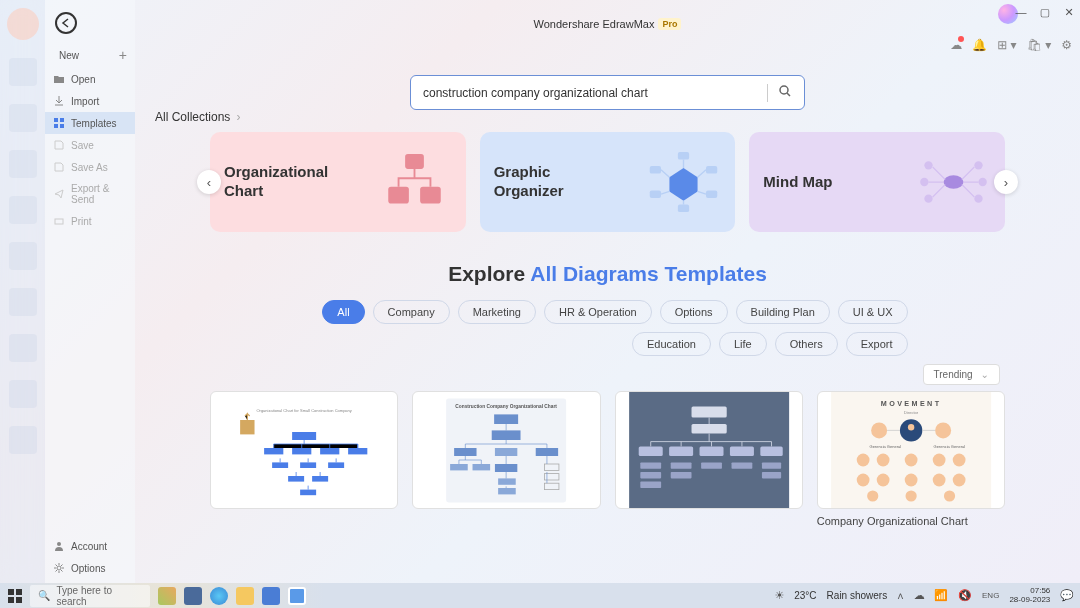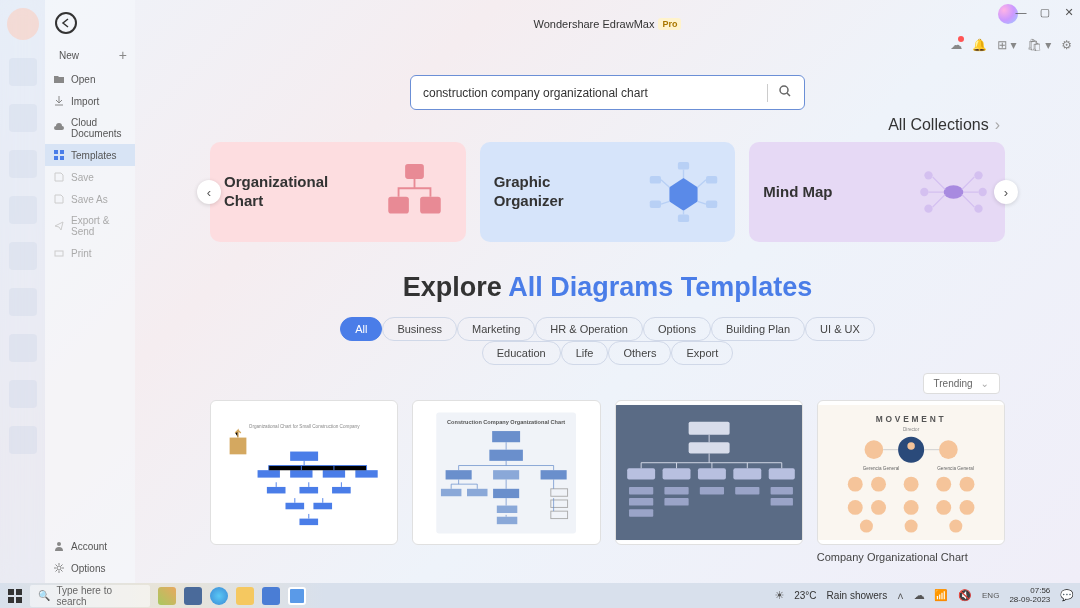--- a/index.html
+++ b/index.html
@@ -37,50 +37,50 @@
     .ti-wrap { position: relative; }
 
     .content { flex: 1; padding: 0 20px; overflow: hidden; }
     
     .search-wrap { display: flex; justify-content: center; margin-top: 45px; }
     .search-box { width: 395px; height: 35px; background: #fff; border: 1.5px solid #6b8fd6; border-radius: 6px; display: flex; align-items: center; padding: 0 12px; }
     .search-box input { flex: 1; border: none; outline: none; font-size: 12px; color: #333; background: transparent; }
     .search-divider { width: 1px; height: 18px; background: #ccc; margin: 0 10px; }
     .search-icon { cursor: pointer; color: #666; }
     
-    .all-collections { text-align: right; margin-top: 6px; padding-right: 60px; font-size: 16px; color: #333; cursor: pointer; }
+    .all-collections { margin-top: 0; padding-right: 60px; font-size: 12px; color: #333; cursor: pointer; }
     .all-collections::after { content: '›'; margin-left: 6px; color: #aaa; }
     
     .category-row { display: flex; gap: 14px; margin-top: 8px; padding: 0 55px; position: relative; align-items: center; }
     .cat-card { flex: 1; height: 100px; border-radius: 10px; padding: 16px 14px; display: flex; align-items: center; justify-content: space-between; cursor: pointer; position: relative; overflow: hidden; }
     .cat-card .label { font-size: 15px; font-weight: 600; color: #333; line-height: 1.25; }
     .cat-1 { background: #fddde0; }
     .cat-2 { background: #c8f0e0; }
     .cat-3 { background: #d6e4fa; }
     .cat-4 { background: #e6d9f5; }
     .cat-illus { width: 75px; height: 70px; }
     .nav-arrow { width: 24px; height: 24px; background: #fff; border-radius: 50%; display: flex; align-items: center; justify-content: center; cursor: pointer; box-shadow: 0 1px 4px rgba(0,0,0,0.15); font-size: 13px; color: #555; position: absolute; top: 50%; transform: translateY(-50%); z-index: 5; }
     .nav-prev { left: 42px; }
     .nav-next { right: 42px; }
     
-    .explore-heading { text-align: center; margin-top: 30px; font-size: 27px; font-weight: 700; }
+    .explore-heading { text-align: center; margin-top: 30px; font-size: 21px; font-weight: 700; }
     .explore-heading .part1 { color: #333; }
     .explore-heading .part2 { color: #4a7de8; }
     
-    .filter-row { display: flex; justify-content: center; margin-top: 14px; flex-wrap: wrap; max-width: 600px; margin-left: auto; margin-right: auto; }
+    .filter-row { display: flex; justify-content: flex-end; gap: 8px; margin-top: 14px; flex-wrap: wrap; max-width: 600px; margin-left: auto; margin-right: auto; }
     .filter-pill { padding: 5px 14px; border-radius: 14px; font-size: 11px; cursor: pointer; background: transparent; border: 1px solid #d0d8e8; color: #444; }
     .filter-pill.active { background: #4a7de8; color: #fff; border-color: #4a7de8; }
     
     .sort-wrap { display: flex; justify-content: flex-end; padding-right: 60px; margin-top: 8px; }
     .sort-select { background: #fff; border: 1px solid #ddd; border-radius: 4px; padding: 4px 10px; font-size: 10px; color: #666; cursor: pointer; display: flex; align-items: center; gap: 8px; }
     .sort-select::after { content: '⌄'; color: #aaa; }
     
     .template-grid { display: flex; gap: 14px; padding: 0 55px; margin-top: 6px; }
     .tpl-card { flex: 1; }
-    .tpl-thumb { height: 145px; background: #fff; border: 1px solid #e0e0e0; border-radius: 6px; cursor: pointer; position: relative; overflow: hidden; }
+    .tpl-thumb { height: 118px; background: #fff; border: 1px solid #e0e0e0; border-radius: 6px; cursor: pointer; position: relative; overflow: hidden; }
     .tpl-title { font-size: 11px; color: #444; margin-top: 6px; }
     
     .taskbar { position: absolute; bottom: 0; left: 0; right: 0; height: 25px; background: linear-gradient(to right, #d8e0ec, #e8e4d8 15%, #d8e0ec 30%); display: flex; align-items: center; font-size: 10px; color: #333; }
     .taskbar .win { width: 14px; height: 14px; margin: 0 8px; cursor: pointer; }
     .taskbar .search { display: flex; align-items: center; background: rgba(255,255,255,0.5); height: 22px; padding: 0 8px; border-radius: 2px; gap: 6px; width: 120px; cursor: pointer; }
     .taskbar .apps { display: flex; gap: 8px; margin-left: 8px; }
     .taskbar .app-ico { width: 18px; height: 18px; border-radius: 3px; cursor: pointer; }
     .taskbar .tray { margin-left: auto; display: flex; align-items: center; gap: 10px; padding-right: 6px; }
     .taskbar .tray-ico { cursor: pointer; font-size: 11px; color: #555; }
     .taskbar .datetime { text-align: right; font-size: 8px; line-height: 1.1; }
@@ -125,26 +125,20 @@
       <svg class="icon" viewBox="0 0 12 12">
           <path d="M1 3h4l1 1h5v6H1z" fill="#888"></path>
         </svg>
       <span>Open</span>
     </div>
     <div class="side-item">
       <svg class="icon" viewBox="0 0 12 12">
           <path d="M6 1v6M3 5l3 3 3-3M2 10h8" stroke="#888" fill="none"></path>
         </svg>
       <span>Import</span>
-    </div>
-    <div class="side-item">
-      <svg class="icon" viewBox="0 0 12 12">
-          <path d="M3 8a2 2 0 010-4 3 3 0 016 0 2 2 0 010 4z" fill="#888"></path>
-        </svg>
-      <span>Cloud Documents</span>
     </div>
     <div class="side-item active">
       <svg class="icon" viewBox="0 0 12 12">
           <rect x="1" y="1" width="4" height="4" fill="#4a7de8"></rect>
           <rect x="7" y="1" width="4" height="4" fill="#4a7de8"></rect>
           <rect x="1" y="7" width="4" height="4" fill="#4a7de8"></rect>
           <rect x="7" y="7" width="4" height="4" fill="#4a7de8"></rect>
         </svg>
       <span>Templates</span>
     </div>
@@ -272,21 +266,21 @@
 
         <div class="nav-arrow nav-next">›</div>
       </div>
 
       <div class="explore-heading">
         <span class="part1">Explore </span><span class="part2">All Diagrams Templates</span>
       </div>
 
       <div class="filter-row">
         <span class="filter-pill active">All</span>
-        <span class="filter-pill">Business</span>
+        <span class="filter-pill">Company</span>
         <span class="filter-pill">Marketing</span>
         <span class="filter-pill">HR &amp; Operation</span>
         <span class="filter-pill">Options</span>
         <span class="filter-pill">Building Plan</span>
         <span class="filter-pill">UI &amp; UX</span>
         <span class="filter-pill">Education</span>
         <span class="filter-pill">Life</span>
         <span class="filter-pill">Others</span>
         <span class="filter-pill">Export</span>
       </div>

